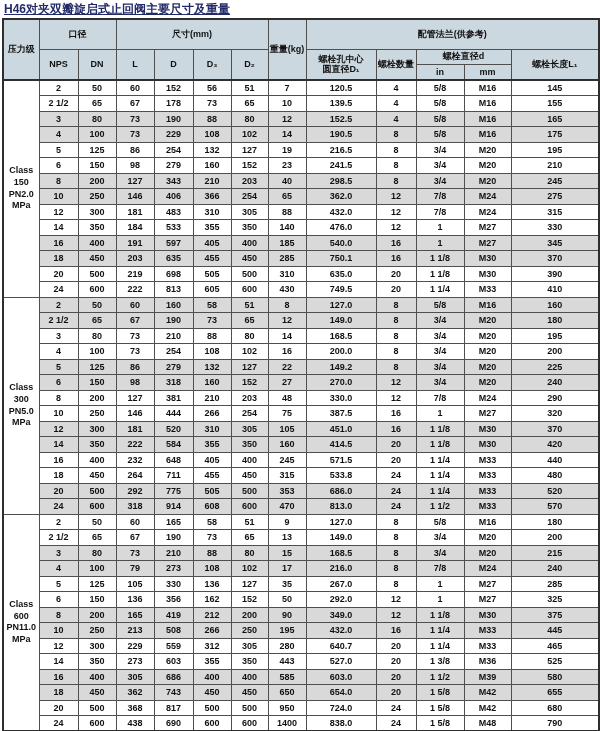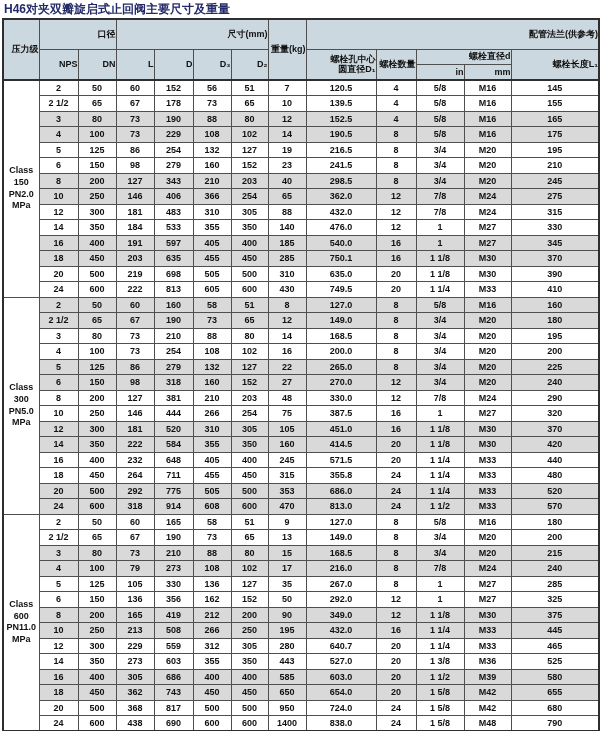--- a/index.html
+++ b/index.html
@@ -17,20 +17,21 @@
     -webkit-font-smoothing:antialiased;
   }
   .title{
     color:var(--title-color,#232a68);
     font-weight:bold;
     font-size:12px;
     padding:3px 0 2px 4px;
     height:18px;
     line-height:13px;
     white-space:nowrap;
+    text-decoration:underline;
   }
   table.spec{
     border-collapse:collapse;
     table-layout:fixed;
     margin-left:2px;
     width:596px;
     border:2px solid var(--outer,#2e2e2e);
   }
   .spec th,.spec td{
     border:1px solid var(--border,#4f4f4f);
@@ -39,21 +40,20 @@
     padding:0;
     overflow:hidden;
     font-size:9px;
     color:#111;
     font-weight:bold;
   }
   .spec thead th{
     background:var(--header-bg,#ccd8df);
     font-size:9px;
     line-height:1.15;
-    text-align:right;
   }
   .spec thead{border-bottom:2px solid var(--outer,#2e2e2e);}
   .spec thead tr.h-top{height:30px;}
   .spec thead tr.h-mid{height:15px;}
   .spec thead tr.h-sub{height:16px;}
   .preline{white-space:pre-line;}
   .spec tbody tr{height:15.5px;}
   .spec tbody td{background:#ffffff;}
   .spec tbody tr.gray td{background:var(--stripe,#d9d9d9);}
   .spec tbody td.pclass{
@@ -372,21 +372,21 @@
         <td>200</td>
       </tr>
       <tr class="gray">
         <td>5</td>
         <td>125</td>
         <td>86</td>
         <td>279</td>
         <td>132</td>
         <td>127</td>
         <td>22</td>
-        <td>265.0</td>
+        <td>149.2</td>
         <td>8</td>
         <td>3/4</td>
         <td>M20</td>
         <td>225</td>
       </tr>
       <tr class="gray">
         <td>6</td>
         <td>150</td>
         <td>98</td>
         <td>318</td>
@@ -470,21 +470,21 @@
         <td>440</td>
       </tr>
       <tr>
         <td>18</td>
         <td>450</td>
         <td>264</td>
         <td>711</td>
         <td>455</td>
         <td>450</td>
         <td>315</td>
-        <td>355.8</td>
+        <td>533.8</td>
         <td>24</td>
         <td>1 1/4</td>
         <td>M33</td>
         <td>480</td>
       </tr>
       <tr class="gray">
         <td>20</td>
         <td>500</td>
         <td>292</td>
         <td>775</td>

